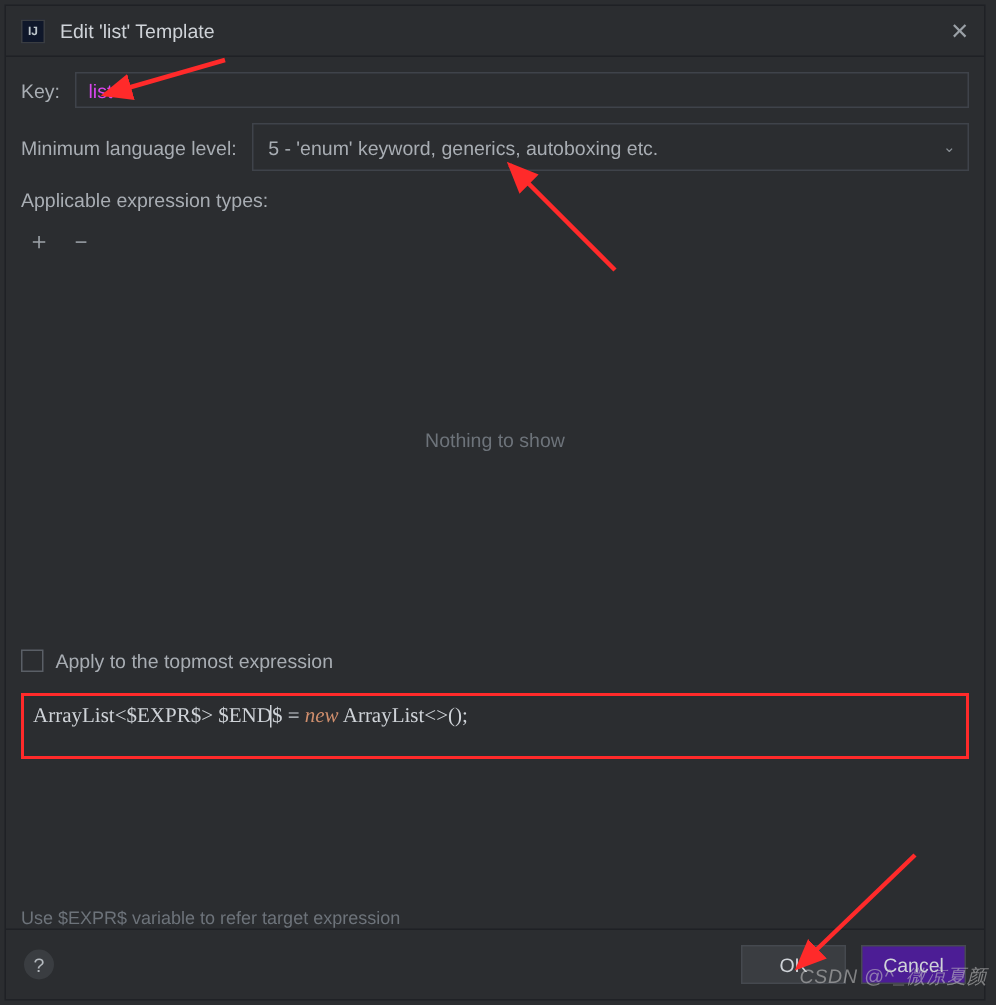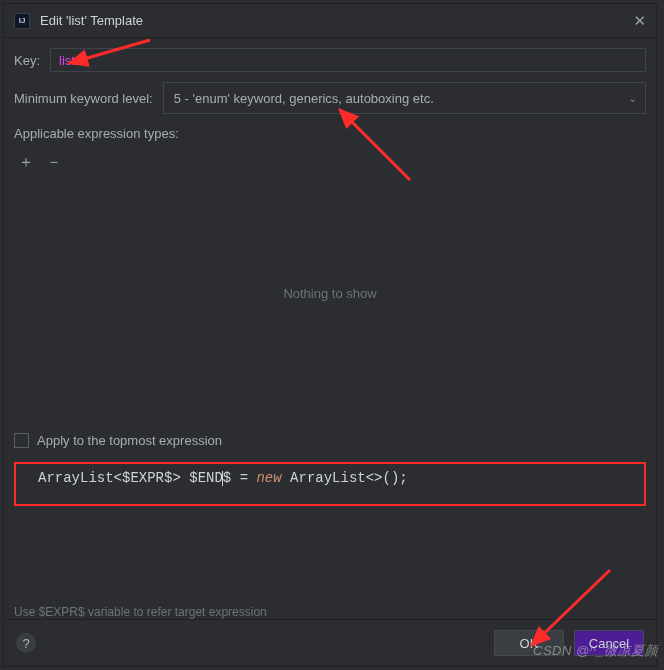--- a/index.html
+++ b/index.html
@@ -81,23 +81,23 @@
   .checkbox-row { display: flex; align-items: center; gap: 8px; margin-top: 20px; }
   .cb {
     width: 15px; height: 15px;
     border: 1px solid #5a5f66;
     background: #2b2d30;
     cursor: pointer;
   }
 
   .codebox {
     border: 2px solid #ff2a2a;
-    padding: 6px 6px 18px 22px;
+    padding: 6px 6px 18px 6px;
     margin-top: 4px;
-    font-family: Liberation Mono, monospace;
+    font-family: Liberation Serif, serif;
     font-size: 14px;
     color: #cfd3d8;
     white-space: pre;
     position: relative;
   }
   .kw { color: #cf8e6d; font-style: italic; }
   .op { color: #c7ccd1; }
   .caret {
     display: inline-block;
     border-left: 1px solid #cfd3d8;
@@ -162,21 +162,21 @@
   </div>
 
   <div class="body">
 
     <div class="row">
       <span class="label">Key:</span>
       <input class="input" value="list" style="">
     </div>
 
     <div class="row">
-      <span class="label">Minimum keyword level:</span>
+      <span class="label">Minimum language level:</span>
       <div class="select">
         <span>5 - 'enum' keyword, generics, autoboxing etc.</span>
         <span class="chev">⌄</span>
       </div>
     </div>
 
     <div class="section-label">Applicable expression types:</div>
     <div class="toolbar">
       <span class="tb-btn">＋</span>
       <span class="tb-btn">－</span>

